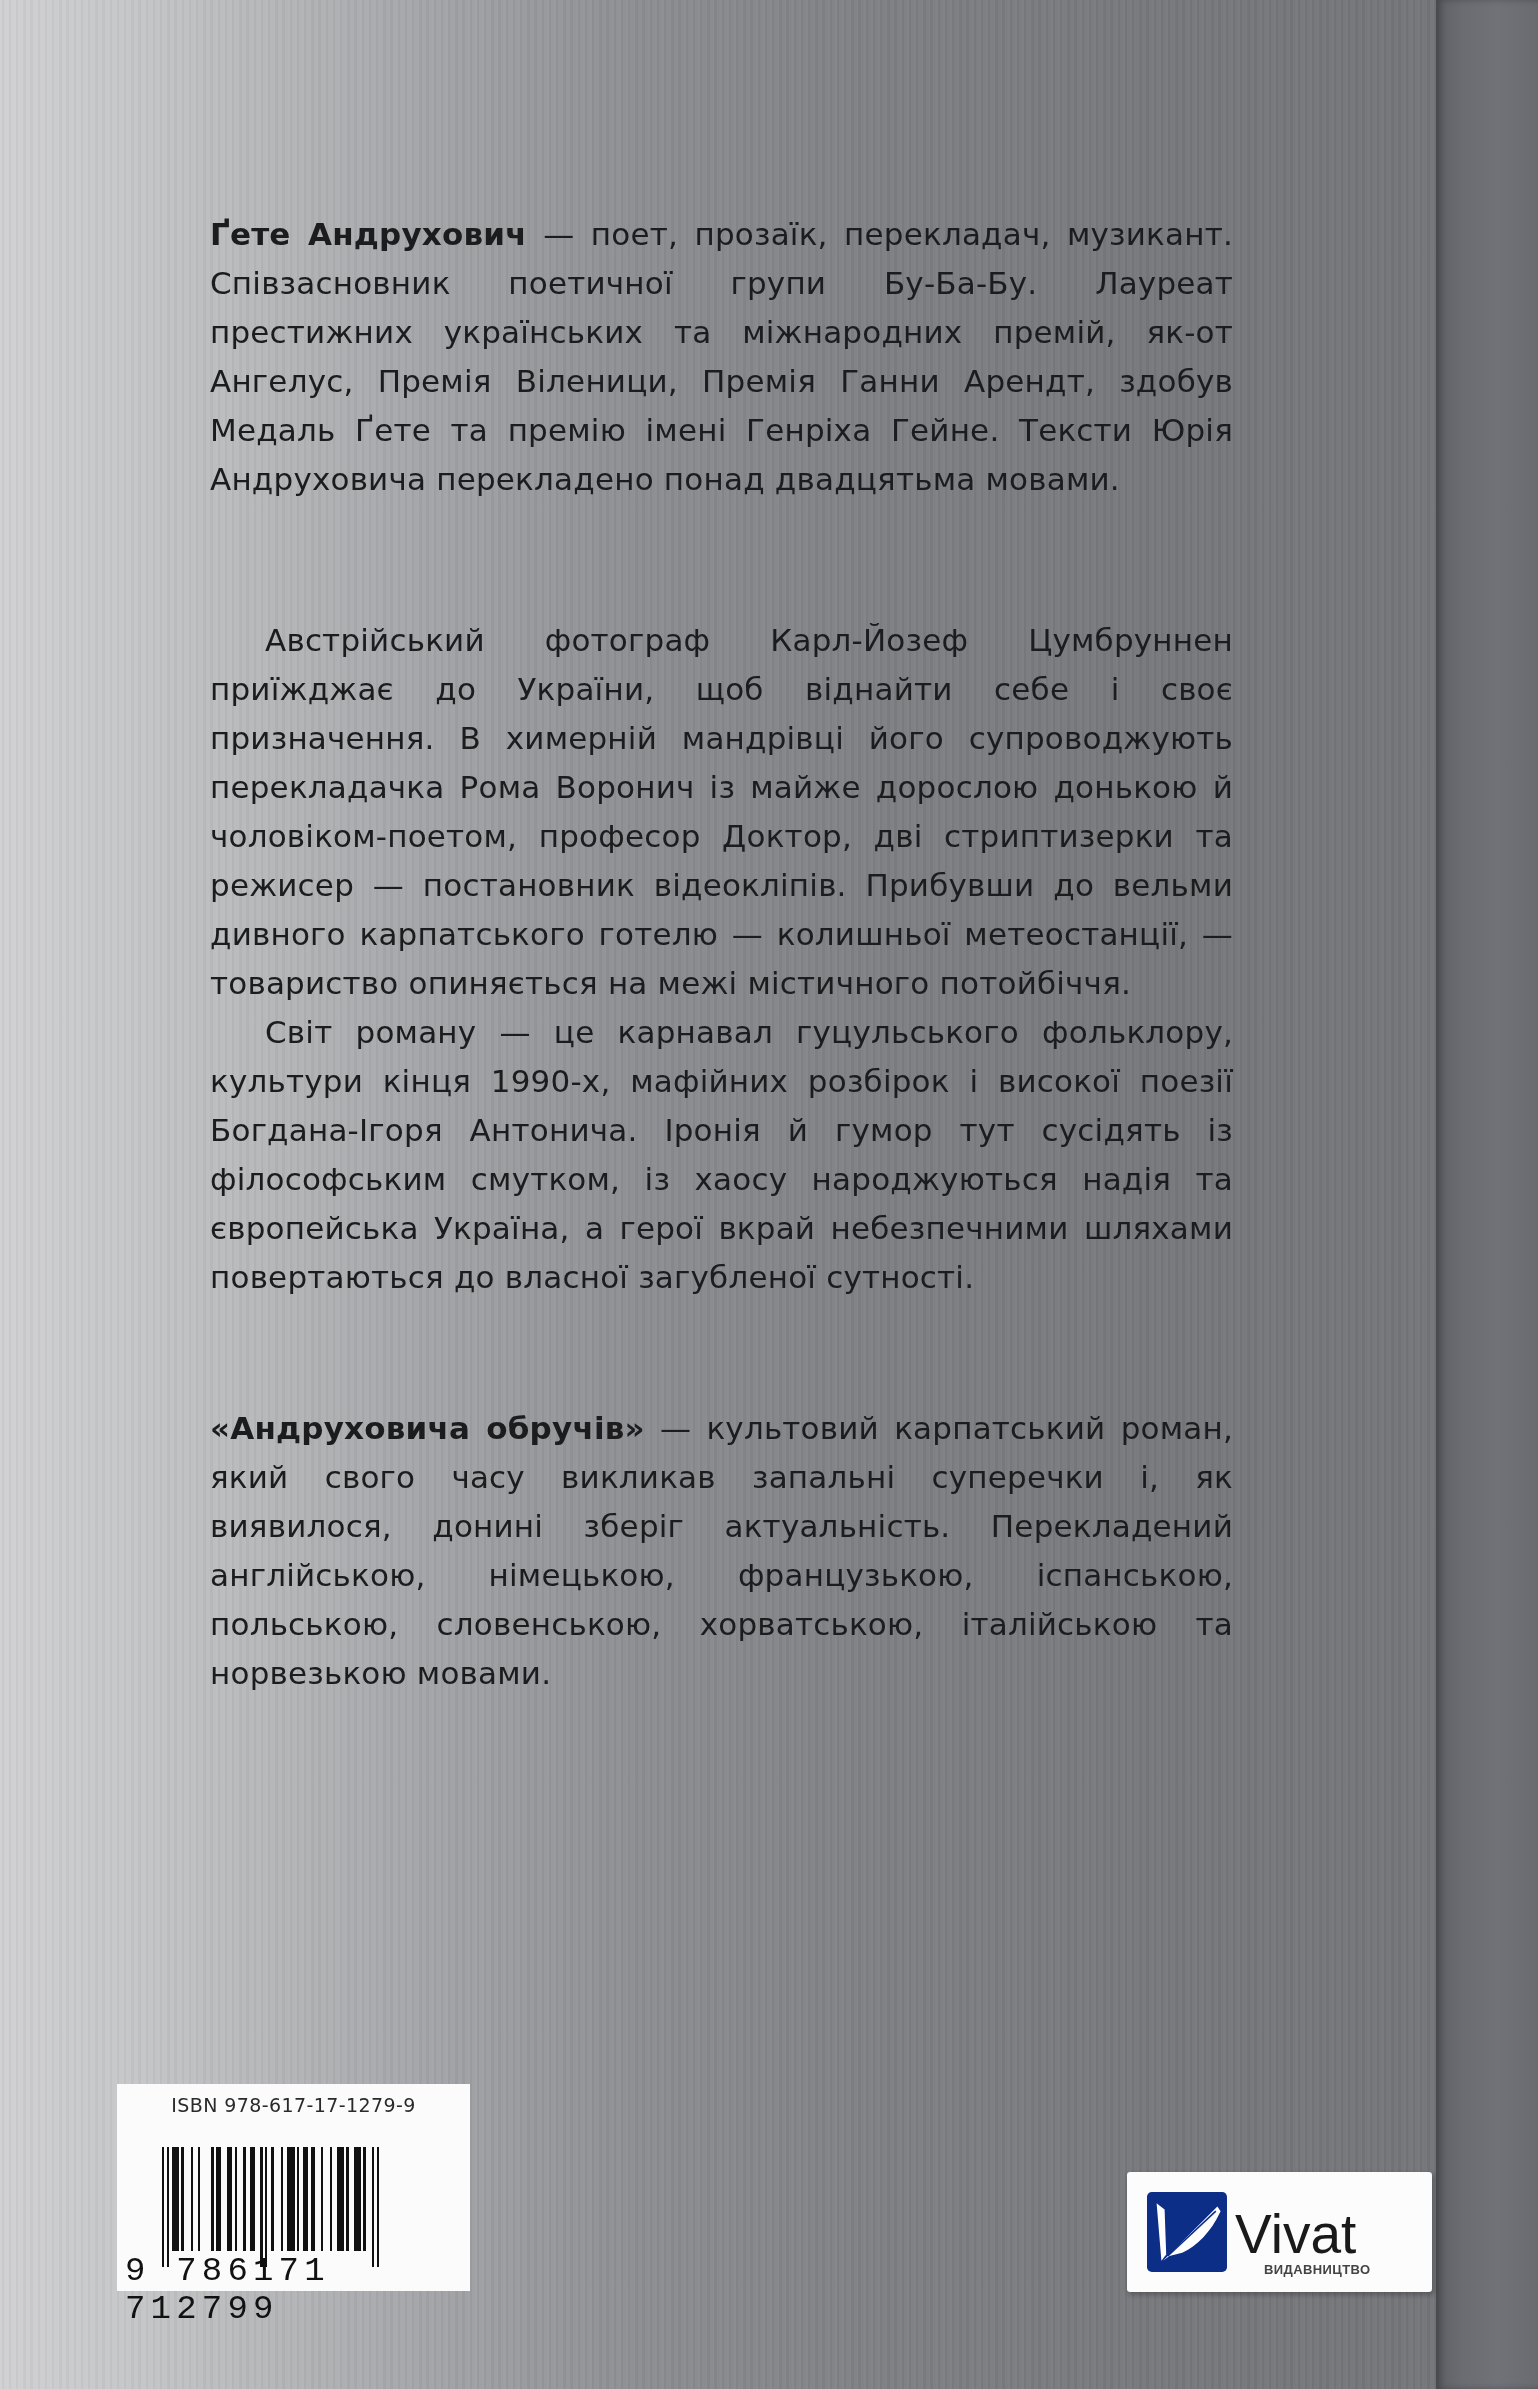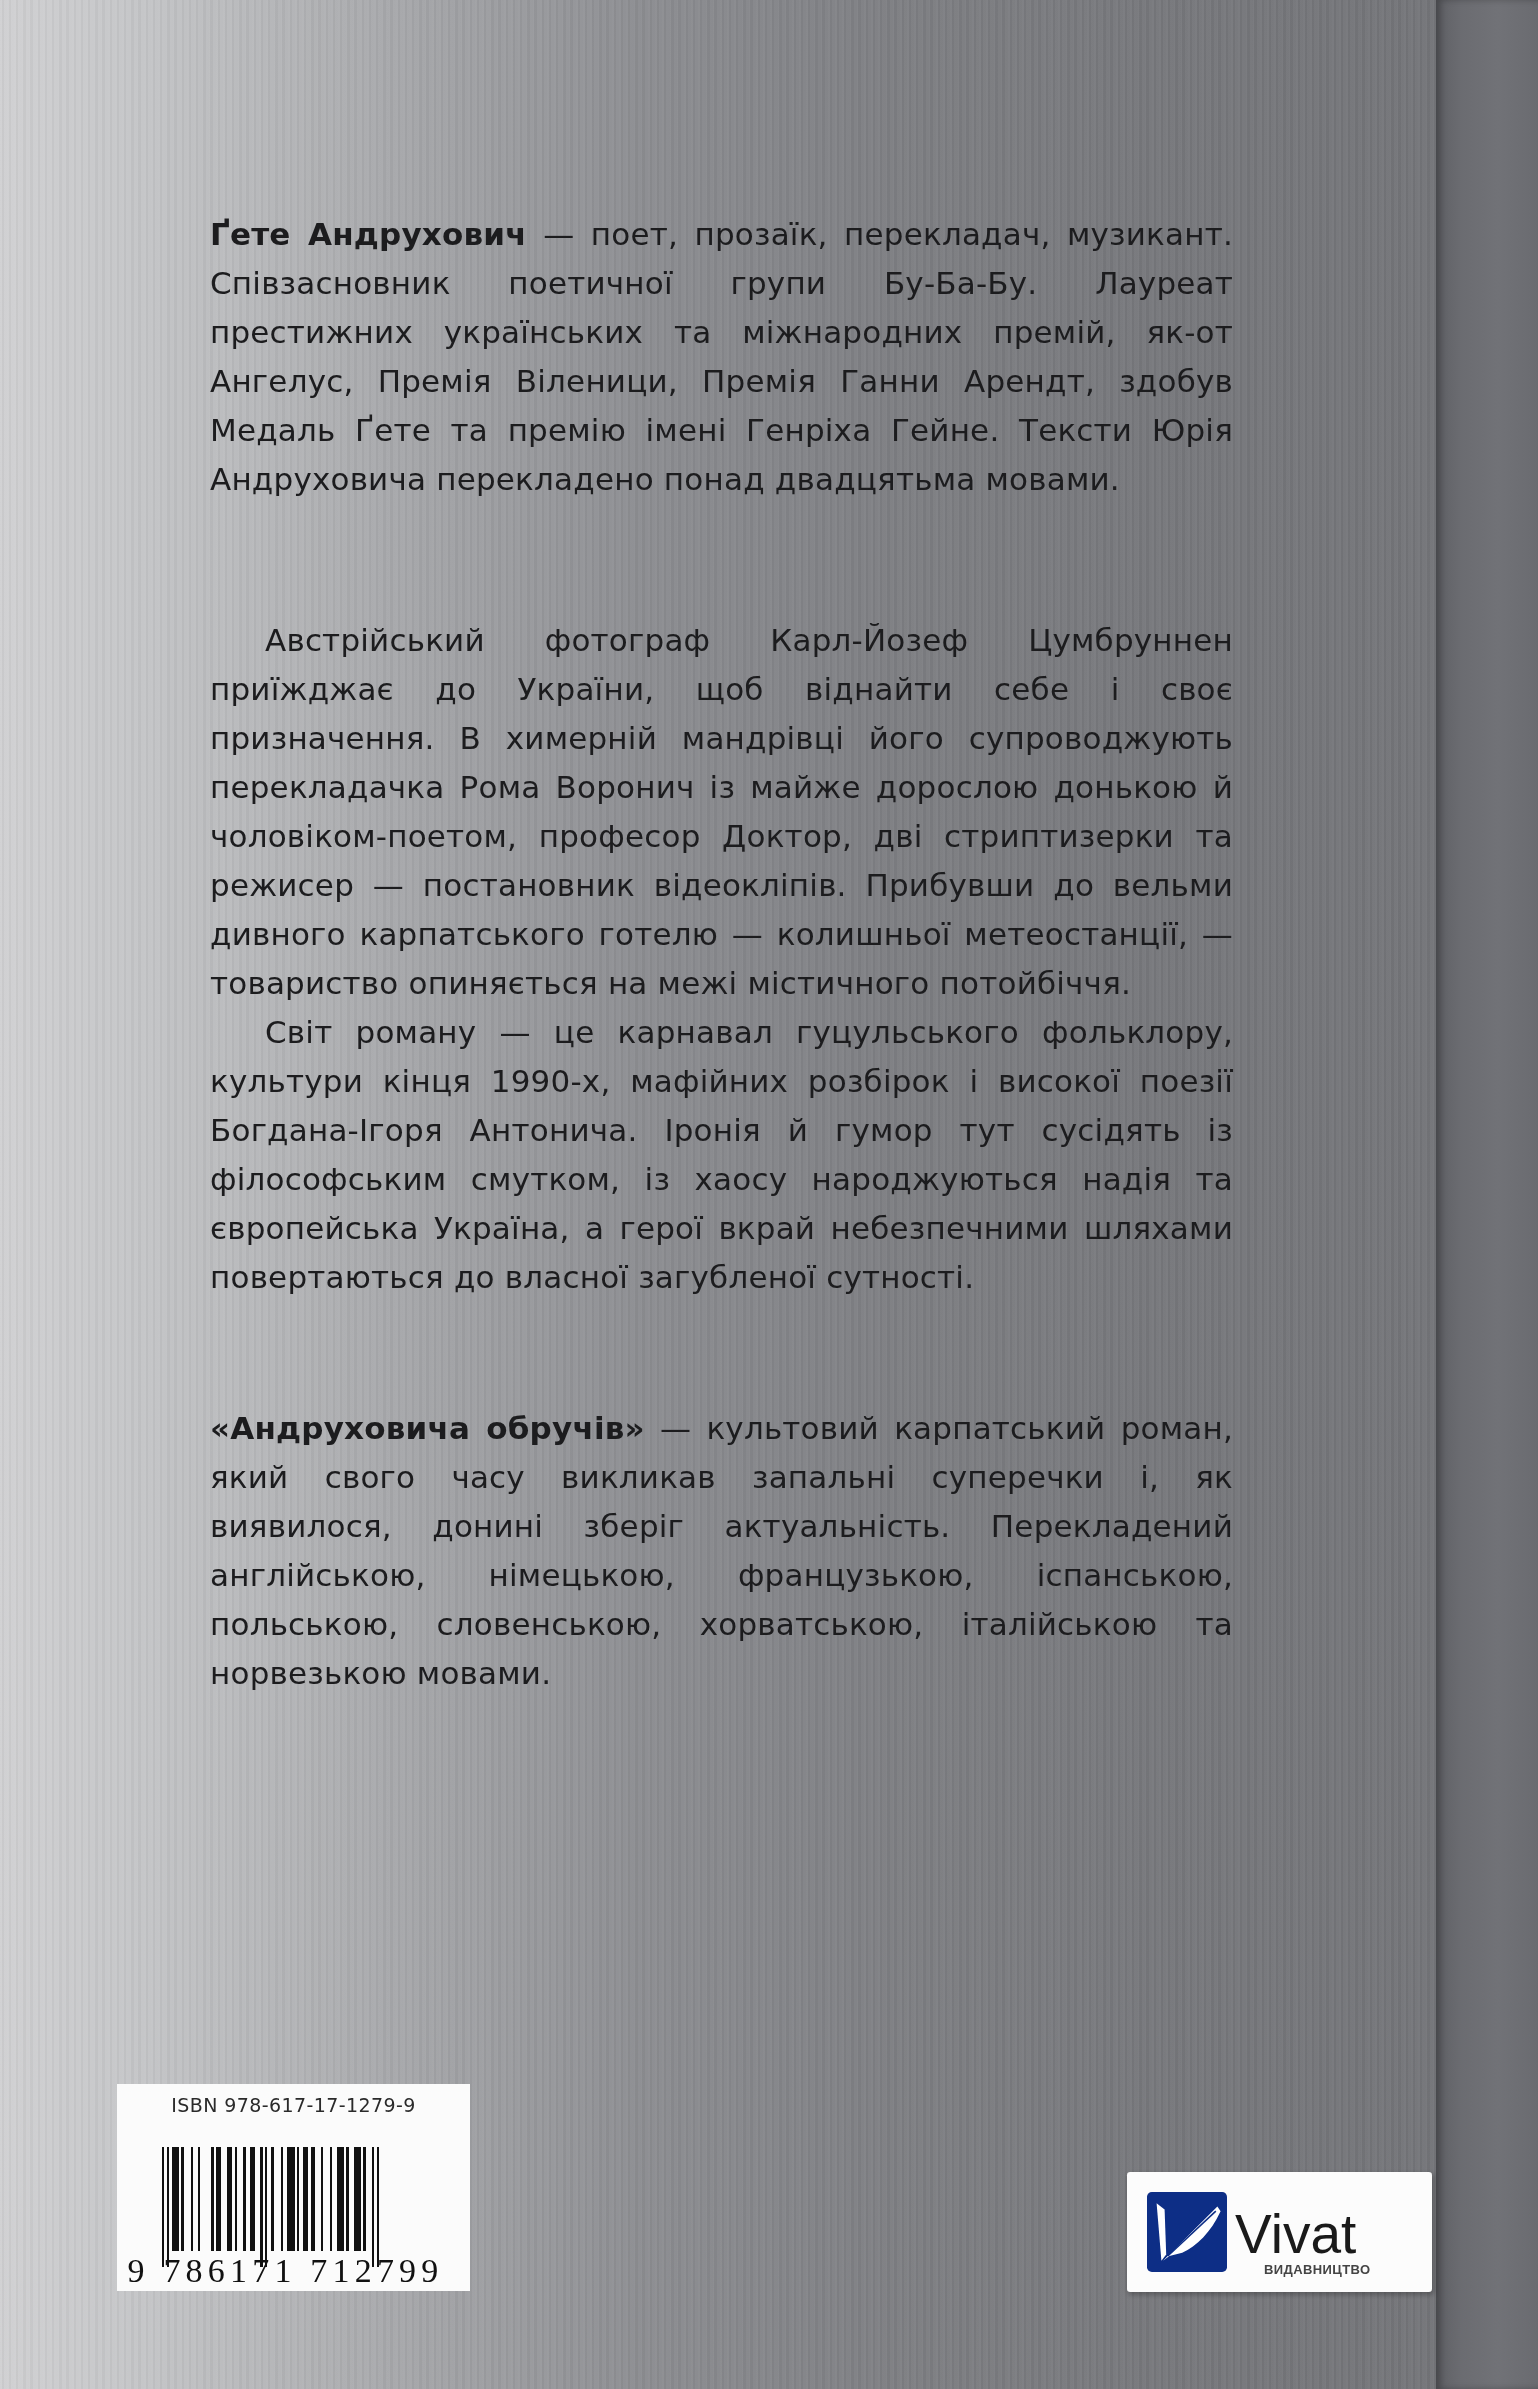--- a/index.html
+++ b/index.html
@@ -44,22 +44,22 @@
     position: absolute; left: 0; right: 0; top: 9.6px;
     text-align: center; font-size: 19px; color: #2a2a2a; letter-spacing: 0.4px;
   }
   .barcode {
     position: absolute; left: 45px; top: 63px; width: 250px; height: 114px;
     display: flex; align-items: flex-start;
   }
   .barcode span { display: block; background: #111; height: 104px; }
   .barcode span.g { height: 120px; }
   .barcode-digits {
-    position: absolute; left: 0; top: 168px; width: 337px;
-    font-size: 34px; color: #111; letter-spacing: 5.2px; font-family: Liberation Serif, serif; text-align: center;
+    position: absolute; left: 8px; top: 168px; width: 337px;
+    font-size: 34px; color: #111; letter-spacing: 5.2px; font-family: Liberation Mono, monospace;
   }
 
   .publisher-logo {
     position: absolute; left: 1127px; top: 2172px; width: 305px; height: 120px;
     background: #fcfcfc; border-radius: 3.2px;
     box-shadow: 1.6px 2.4px 4.8px rgba(0,0,0,0.25);
   }
   .logo-mark {
     position: absolute; left: 20px; top: 20px; width: 80px; height: 80px;
     background: #0d2e86; border-radius: 4.8px; overflow: hidden;

